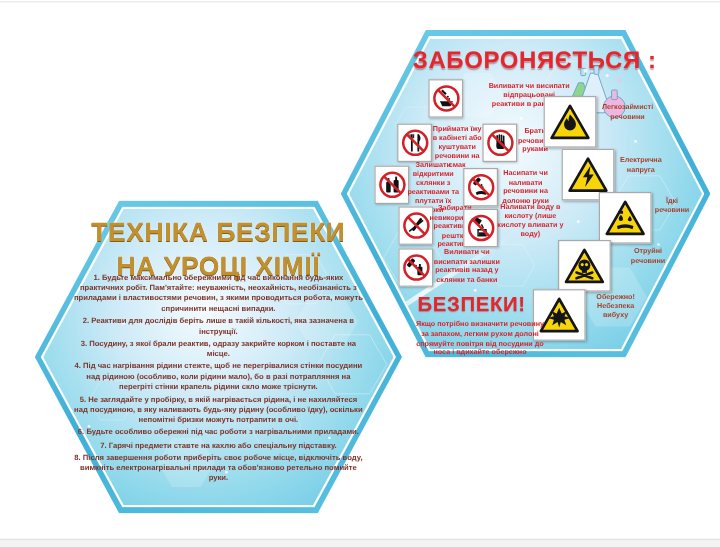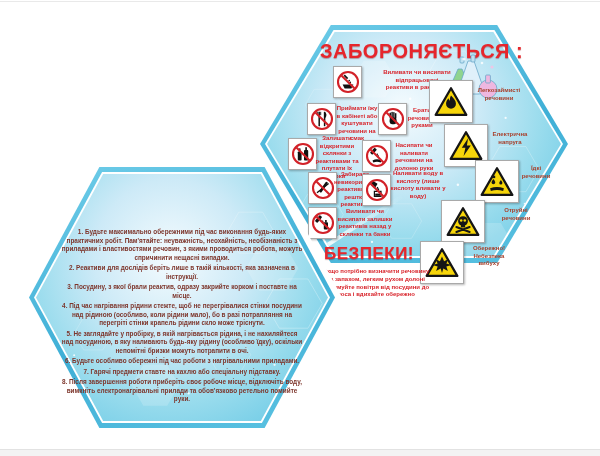--- a/index.html
+++ b/index.html
@@ -10,21 +10,21 @@
 
   
   .hex{clip-path:polygon(0% 50%,23% 0%,77% 0%,100% 50%,77% 100%,23% 100%);}
   .board{position:absolute;}
   .board .halo{position:absolute;inset:-7px;background:#ffffff;}
   .board .rim{position:absolute;inset:0;background:linear-gradient(160deg,#6fcde9 0%,#3fafd6 55%,#5cc3e2 100%);}
   .board .gap{position:absolute;inset:5px;background:#ffffff;}
   .board .fill{position:absolute;inset:7px;
       background:radial-gradient(ellipse at 46% 34%,#f4fbfe 0%,#cdeaf7 34%,#9adced 62%,#6fcbe6 88%,#5ec0de 100%);}
   #board-left{left:29px;top:167px;width:306px;height:261px;z-index:2;}
-  #board-right{left:260px;top:25px;width:308px;height:238px;z-index:1;}
+  #board-right{left:284px;top:25px;width:308px;height:273px;z-index:1;}
 
   .decor{position:absolute;inset:0;pointer-events:none;}
   .streak{position:absolute;background:linear-gradient(90deg,rgba(255,255,255,0),rgba(255,255,255,.85),rgba(255,255,255,0));
           height:4px;transform:rotate(-33deg);border-radius:2px;}
 
   
   .lb-title{position:absolute;left:0;right:0;top:13px;text-align:center;font-weight:bold;
             font-size:22px;line-height:1.25;letter-spacing:.5px;color:#c2912f;
             text-shadow:0 1px 0 #8a5a18,0 0 2px rgba(255,255,255,.6);}
   .rules{position:absolute;left:32px;right:32px;top:61px;color:#7d352b;font-size:6.4px;
@@ -293,20 +293,24 @@
           <circle cx="220" cy="60" r="1.3"></circle>
             <circle cx="265" cy="140" r="1.2"></circle>
             <circle cx="70" cy="100" r="1.2"></circle>
           <circle cx="160" cy="230" r="1.2"></circle>
             <circle cx="40" cy="190" r="1.1"></circle>
             <circle cx="250" cy="200" r="1.2"></circle>
         </g>
       </svg>
     </div>
 
+    <div class="lb-title">
+      <div>ТЕХНІКА БЕЗПЕКИ</div>
+      <div>НА УРОЦІ ХІМІЇ</div>
+    </div>
 
     <div class="rules">
       <p>1. Будьте максимально обережними під час виконання будь-яких практичних робіт. Пам'ятайте: неуважність, неохайність, необізнаність з приладами і властивостями речовин, з якими проводиться робота, можуть спричинити нещасні випадки.</p>
       <p>2. Реактиви для дослідів беріть лише в такій кількості, яка зазначена в інструкції.</p>
       <p>3. Посудину, з якої брали реактив, одразу закрийте корком і поставте на місце.</p>
       <p>4. Під час нагрівання рідини стежте, щоб не перегрівалися стінки посудини над рідиною (особливо, коли рідини мало), бо в разі потрапляння на перегріті стінки крапель рідини скло може тріснути.</p>
       <p>5. Не заглядайте у пробірку, в якій нагрівається рідина, і не нахиляйтеся над посудиною, в яку наливають будь-яку рідину (особливо їдку), оскільки непомітні бризки можуть потрапити в очі.</p>
       <p>6. Будьте особливо обережні під час роботи з нагрівальними приладами.</p>
       <p>7. Гарячі предмети ставте на кахлю або спеціальну підставку.</p>
       <p>8. Після завершення роботи приберіть своє робоче місце, відключіть воду, вимкніть електронагрівальні прилади та обов'язково ретельно помийте руки.</p>

